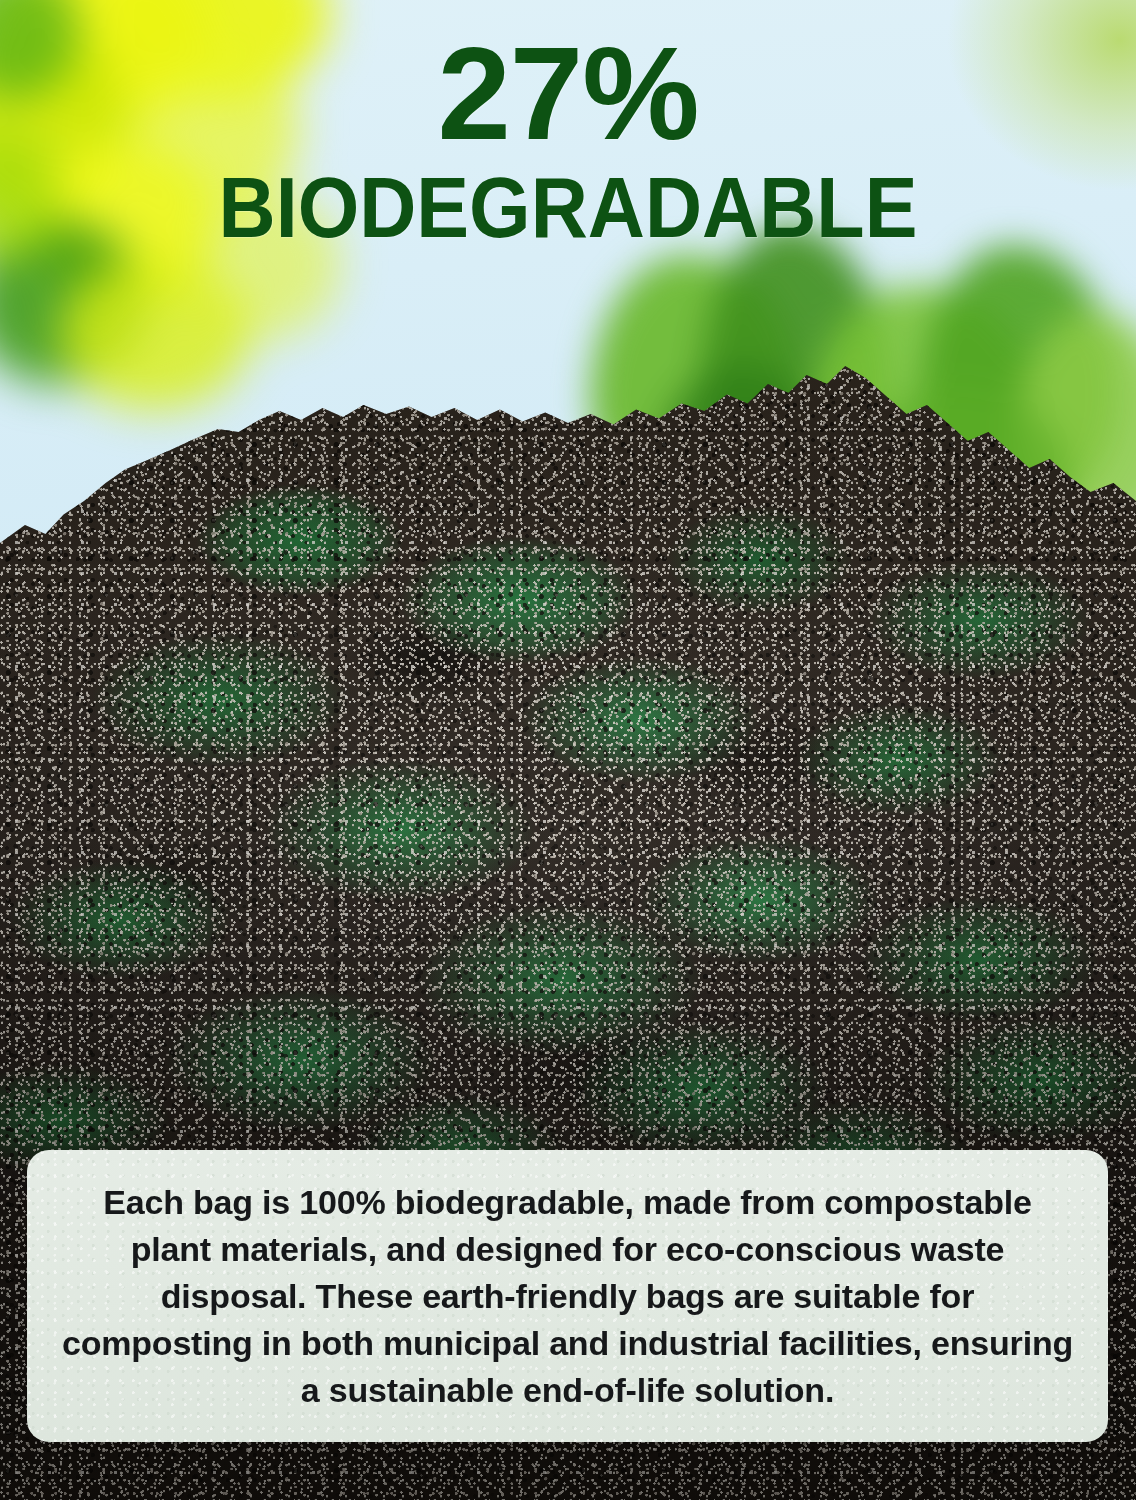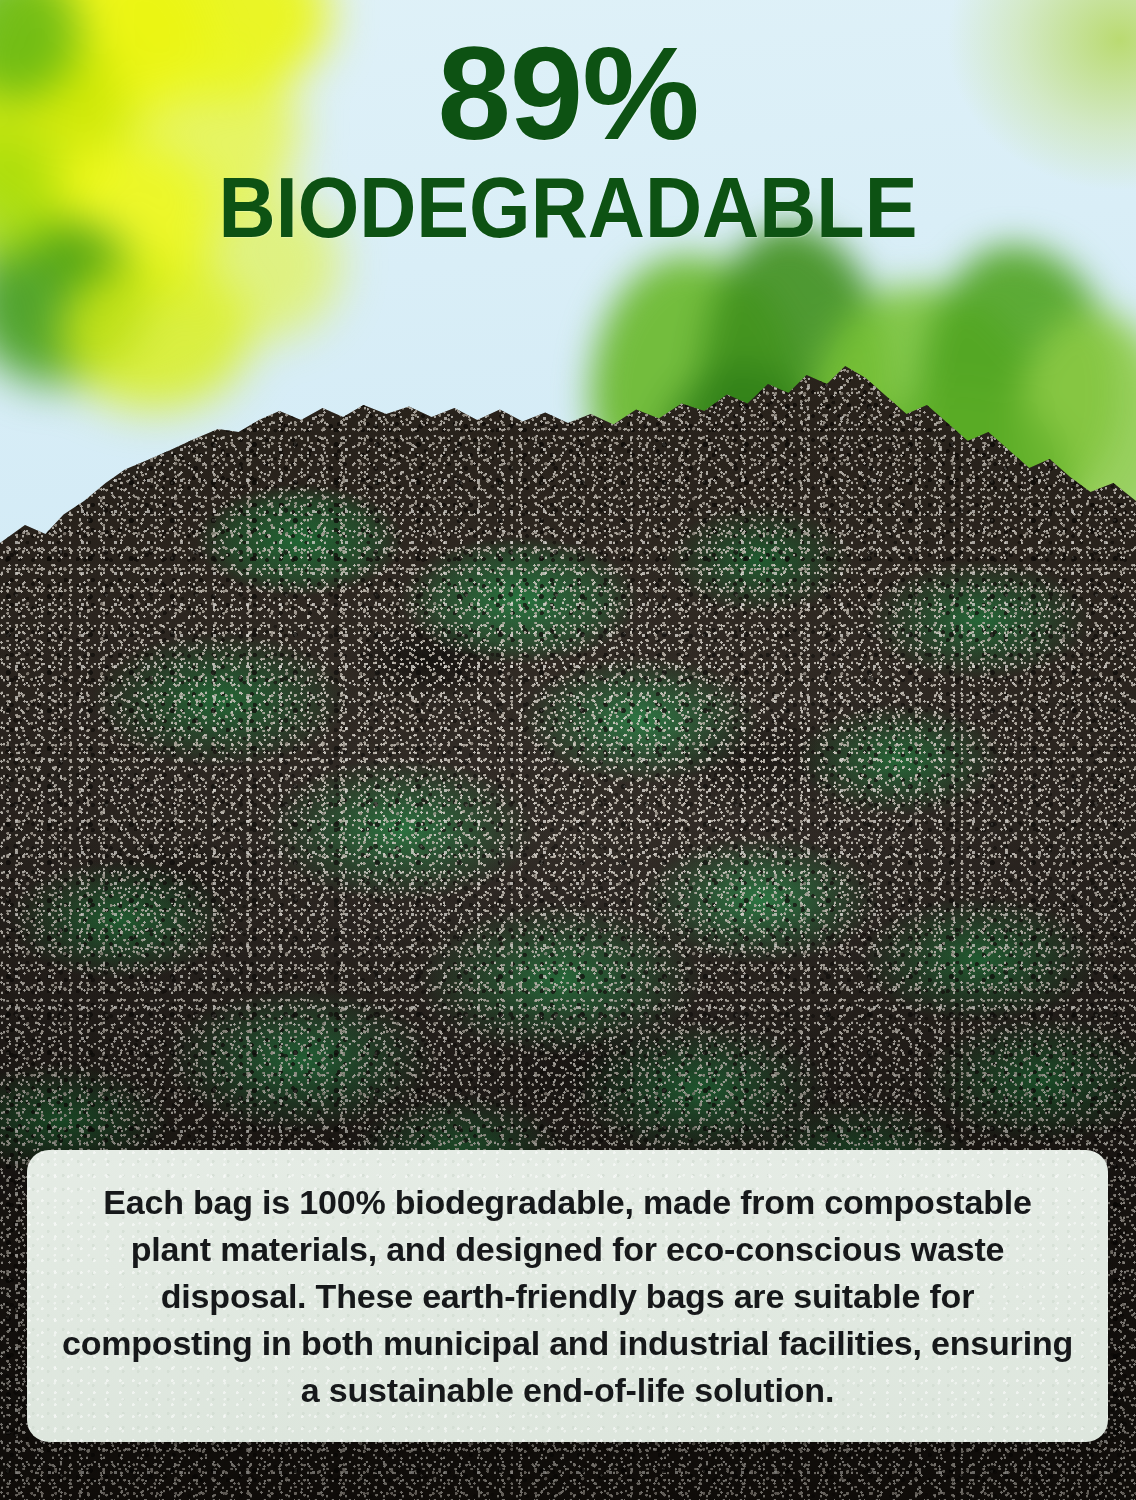--- a/index.html
+++ b/index.html
@@ -284,21 +284,21 @@
   </div>
 
   <div class="mound">
     <div class="green-layer"></div>
     <div class="speckle"></div>
     <div class="speckle2"></div>
     <div class="mound-shade"></div>
   </div>
 
   <div class="headings">
-    <h1 class="h-100">89%</h1>
+    <h1 class="h-100">27%</h1>
     <h2 class="h-bio">BIODEGRADABLE</h2>
   </div>
 
   <div class="info-panel">
     <p class="info-text">Each bag is 100% biodegradable, made from compostable plant materials, and designed for eco-conscious waste disposal. These earth-friendly bags are suitable for composting in both municipal and industrial facilities, ensuring a sustainable end-of-life solution.</p>
   </div>
 
 </div>
 
 </body></html>

